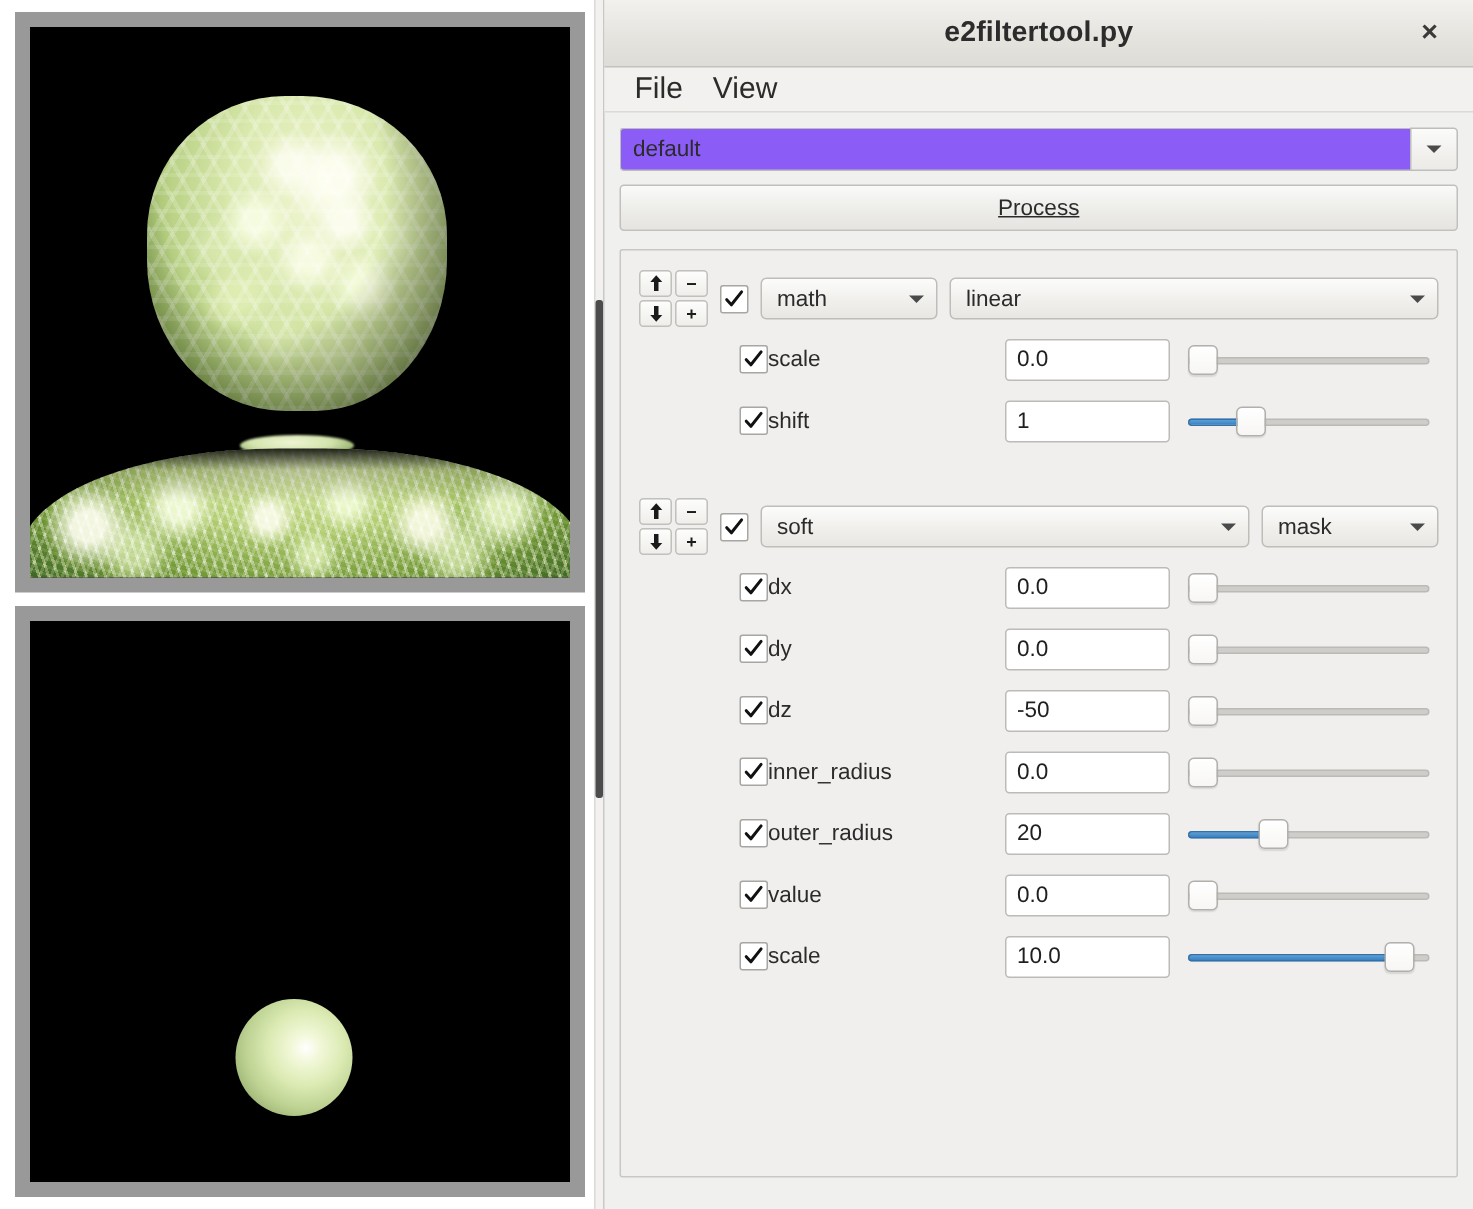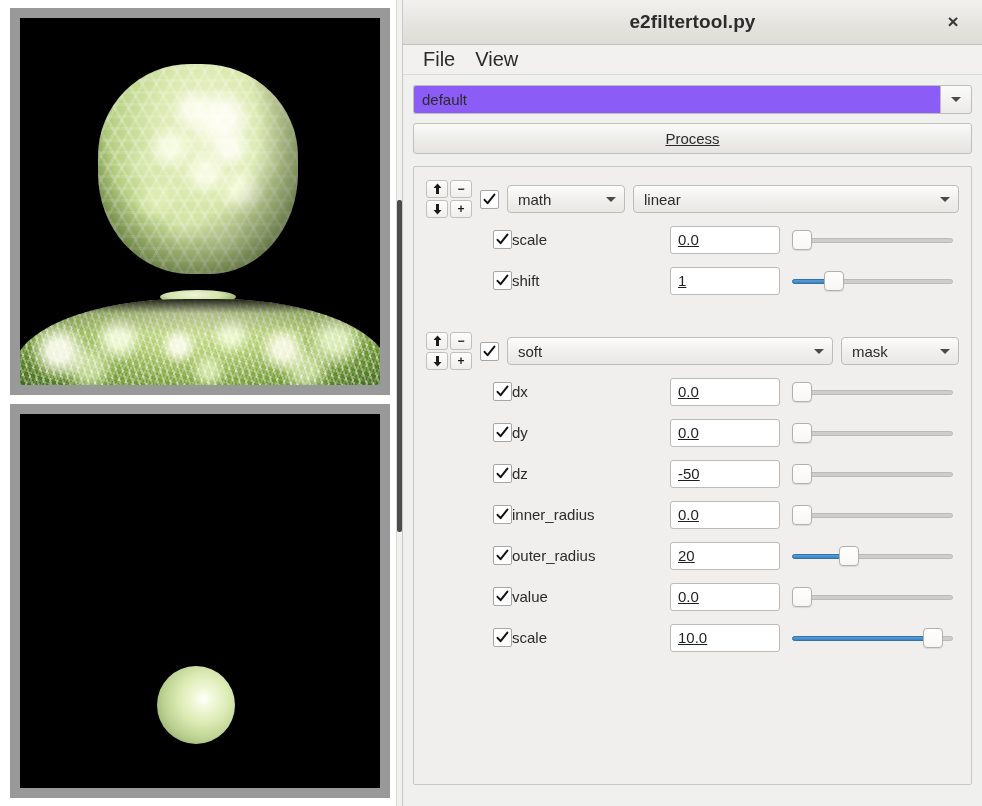--- a/index.html
+++ b/index.html
@@ -193,21 +193,21 @@
   .prow { display: flex; align-items: center; height: 41px; }
   .prow .cb { margin-left: 67px; }
   .plabel {
     flex: 0 0 auto; width: 150px; padding-right: 8px;
     font-size: 15px; color: #2b2b2b;
   }
   .pfield {
     flex: 0 0 auto; width: 110px; height: 28px; background: #ffffff;
     border: 1px solid #bdbbb8; border-radius: 3px;
     display: flex; align-items: center; padding-left: 7px;
-    font-size: 15px; color: #1f1f1f; box-sizing: border-box; cursor: text; text-decoration: underline;
+    font-size: 15px; color: #1f1f1f; box-sizing: border-box; cursor: text;
   }
   .slider {
     flex: 1 1 auto; position: relative; height: 22px; margin-left: 12px; margin-right: 6px;
     cursor: pointer;
   }
   .groove {
     position: absolute; left: 0; right: 0; top: 9px; height: 5px;
     background: #cfcdc9; border: 1px solid #bcbab6; border-radius: 3px; box-sizing: border-box;
   }
   .fill {

